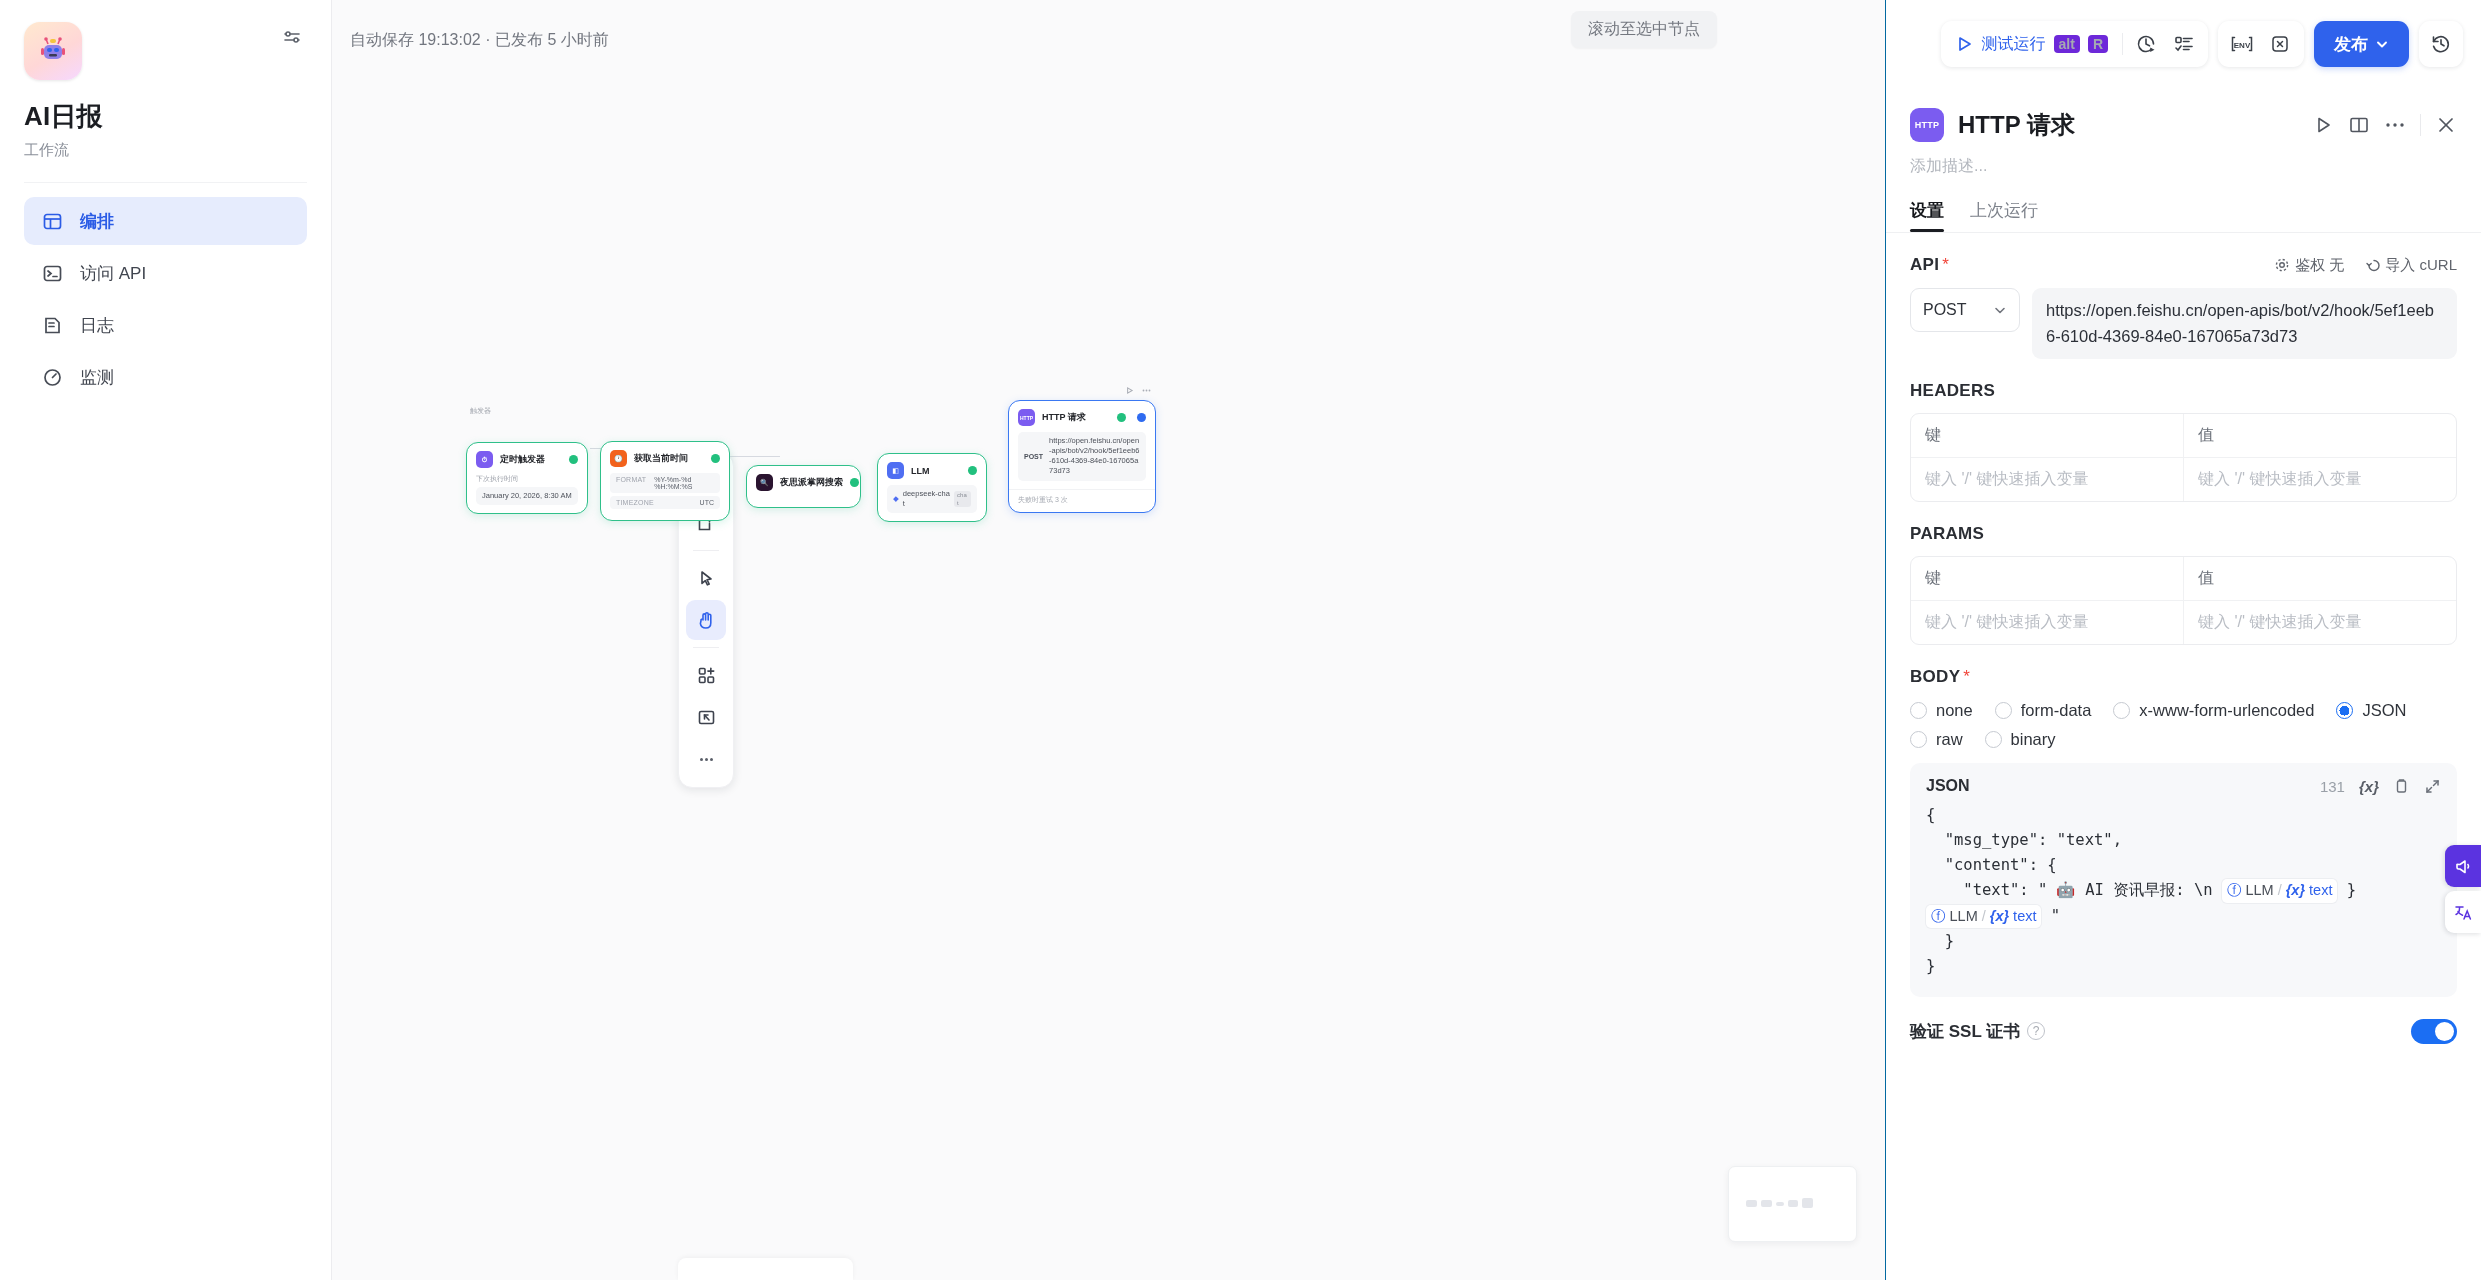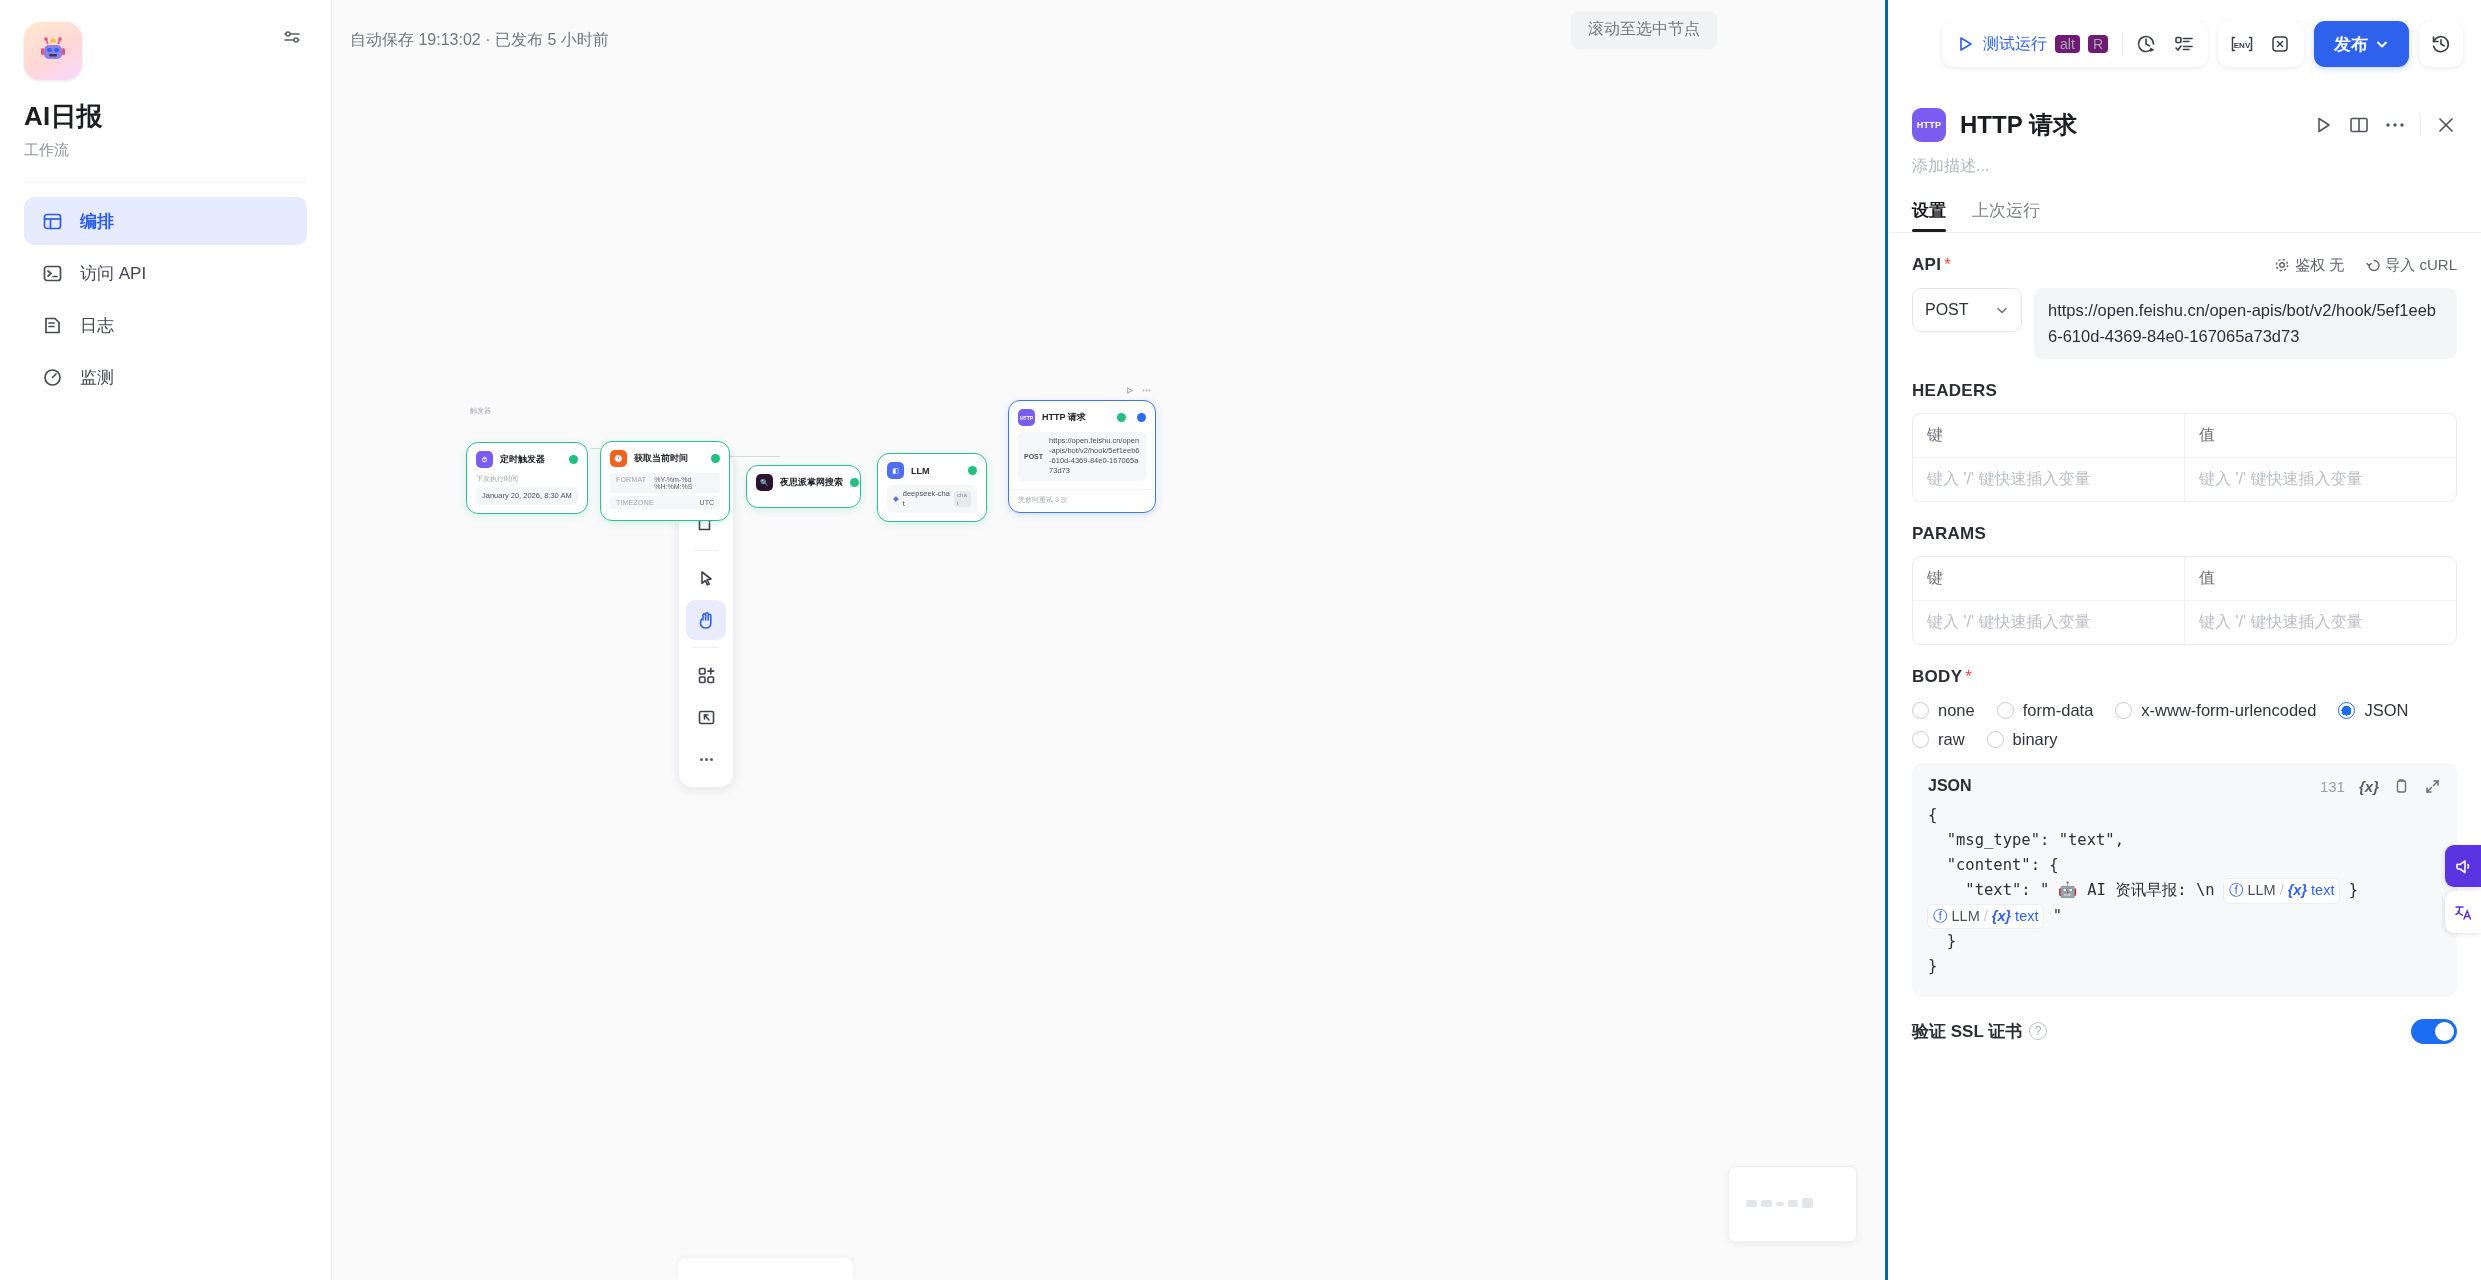--- a/index.html
+++ b/index.html
@@ -95,36 +95,36 @@
     position: absolute; left: 1396px; top: 1166px; width: 129px; height: 76px;
     background: #ffffff; border: 1px solid #eef0f2; border-radius: 7px;
     box-shadow: 0 2px 7px rgba(20,25,40,.06);
   }
   .mm-node { position: absolute; background: #e3e5ea; border-radius: 2px; height: 7px; top: 33px; }
   .bottom-strip { position:absolute; left: 346px; bottom: 0; width: 175px; height: 22px; background:#ffffff; border-radius:8px 8px 0 0; box-shadow:0 -1px 5px rgba(0,0,0,.05); }
 
   
   .right-panel {
     width: 596px; flex: 0 0 596px; height: 1280px; background: #ffffff;
-    border-left: 3px solid #0369a1; position: relative;
+    border-left: 1px solid #0369a1; position: relative;
     display: flex; flex-direction: column;
   }
   .topbar {
     height: 88px; display: flex; align-items: center; justify-content: flex-end;
     gap: 10px; padding-right: 18px; position: absolute; right: 0; top: 0;
     width: 596px; z-index: 5;
   }
   .tb-group {
     display: flex; align-items: center; background: #ffffff;
     border-radius: 11px; box-shadow: 0 1px 4px rgba(20,25,40,.10); height: 46px; padding: 0 5px;
   }
   .tb-run { display: flex; align-items: center; gap: 8px; padding: 0 10px 0 8px; cursor: pointer; }
   .tb-run-label { font-size: 16px; color: #2f62ec; font-weight: 500; }
   .kbd { font-size: 14px; color: #a5a9b1; }
-  .kbd.box { background: #701a75; border-radius: 4px; padding: 1px 5px; }
+  .kbd.box { background: #6d28d9; border-radius: 4px; padding: 1px 5px; font-weight: bold; }
   .tb-vsep { width: 1px; height: 22px; background: #ebecef; margin: 0 4px; }
   .tb-icon { width: 38px; height: 38px; display: flex; align-items: center; justify-content: center; border-radius: 8px; color: #3b4048; cursor: pointer; }
   .btn-publish {
     background: #2f62ec; color: #fff; border-radius: 11px; height: 46px;
     display: flex; align-items: center; gap: 7px; padding: 0 20px;
     font-size: 17px; font-weight: 600; cursor: pointer;
     box-shadow: 0 2px 6px rgba(47,98,236,.25);
   }
 
   .panel-scroll { margin-top: 88px; height: 1192px; overflow: hidden; padding: 0 0 0 0; }

